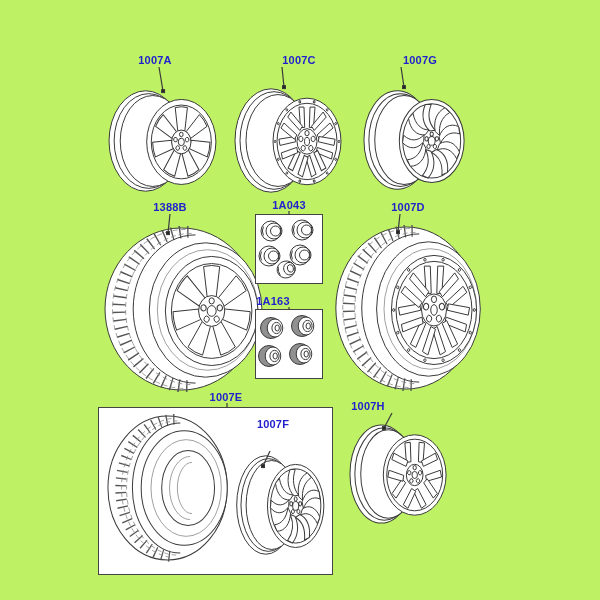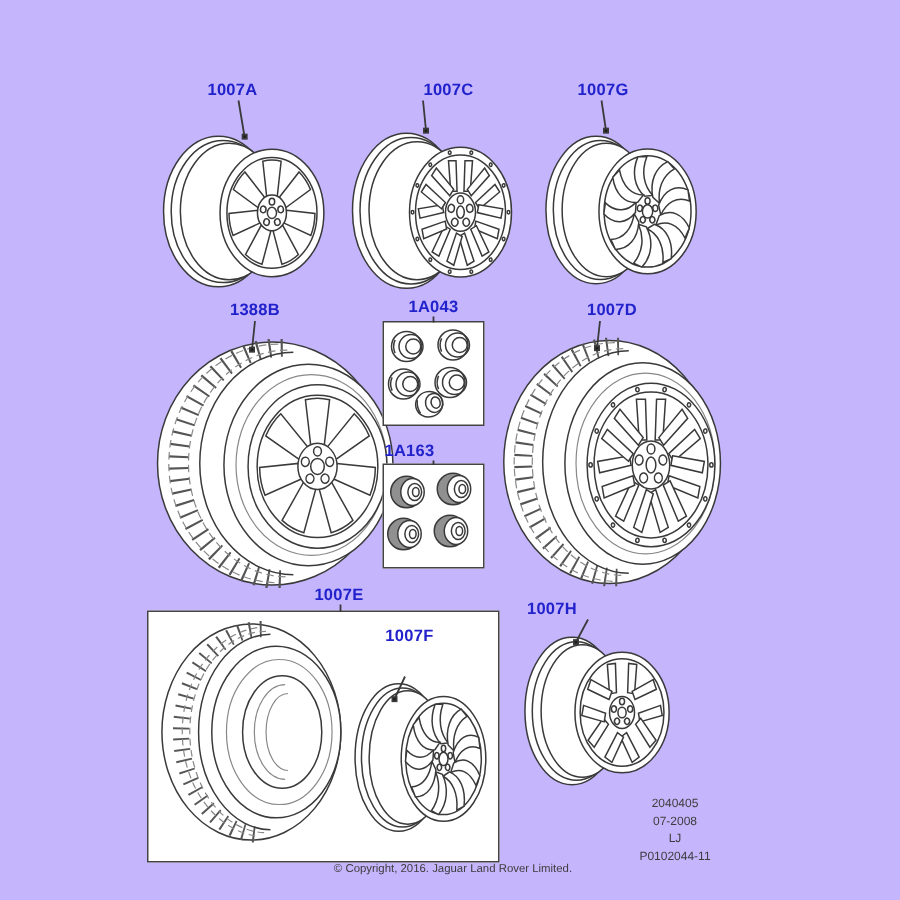--- a/index.html
+++ b/index.html
@@ -1,17 +1,17 @@
 <!DOCTYPE html>
 <html><head>
 <meta charset="utf-8">
 <style>
   html,body{margin:0;padding:0;background:#fff;}
   #stage{
-    position:relative;width:600px;height:600px;background:#c4b5fd;overflow:hidden;
+    position:relative;width:600px;height:600px;background:#bef264;overflow:hidden;
     font-family:"Liberation Sans",sans-serif;
   }
   .part-label{
     position:absolute;width:64px;text-align:center;
     font-size:11px;font-weight:bold;color:#2222cc;letter-spacing:0.2px;
     cursor:pointer;user-select:none;line-height:12px;
   }
   .art{position:absolute;}
   .kit-box{position:absolute;border:1px solid #444;background:#fff;box-sizing:border-box;}
   .footer-block{
@@ -344,21 +344,21 @@
   <div class="part-label" style="left:123px;top:54px">1007A</div>
   <svg class="art" style="left:107px;top:87px" width="114" height="108" viewBox="0 0 112 114" preserveAspectRatio="none">
       <use href="#wheel7"></use>
     </svg>
 
   <div class="part-label" style="left:267px;top:54px">1007C</div>
   <svg class="art" style="left:233px;top:85px" width="114" height="111" viewBox="0 0 114 116" preserveAspectRatio="none">
       <use href="#wheelC"></use>
     </svg>
 
-  <div class="part-label" style="left:370px;top:54px">1007G</div>
+  <div class="part-label" style="left:388px;top:54px">1007G</div>
   <svg class="art" style="left:362px;top:87px" width="108" height="106" viewBox="0 0 110 112" preserveAspectRatio="none">
       <use href="#wheelG"></use>
     </svg>
 
   <div class="part-label" style="left:138px;top:201px">1388B</div>
   <svg class="art" style="left:103px;top:226px" width="163" height="166" viewBox="0 0 162 168" preserveAspectRatio="none">
       <use href="#tireA7"></use>
     </svg>
 
   <div class="part-label" style="left:257px;top:199px">1A043</div>
@@ -418,22 +418,15 @@
       <line x1="400" y1="214" x2="398" y2="232"></line>
         <rect x="396.6" y="230.7" width="2.8" height="2.8"></rect>
       <line x1="227" y1="403" x2="227" y2="408"></line>
       <line x1="270" y1="451" x2="263" y2="466"></line>
         <rect x="261.6" y="464.7" width="2.8" height="2.8"></rect>
       <line x1="392" y1="413" x2="384" y2="428"></line>
         <rect x="382.6" y="426.7" width="2.8" height="2.8"></rect>
     </g>
   </svg>
 
-  <div class="footer-block">
-    <div>2040405</div>
-    <div>07-2008</div>
-    <div>LJ</div>
-    <div>P0102044-11</div>
-  </div>
-
-  <div class="copyright">© Copyright, 2016. Jaguar Land Rover Limited.</div>
+
 
 </div>
 
 </body></html>

